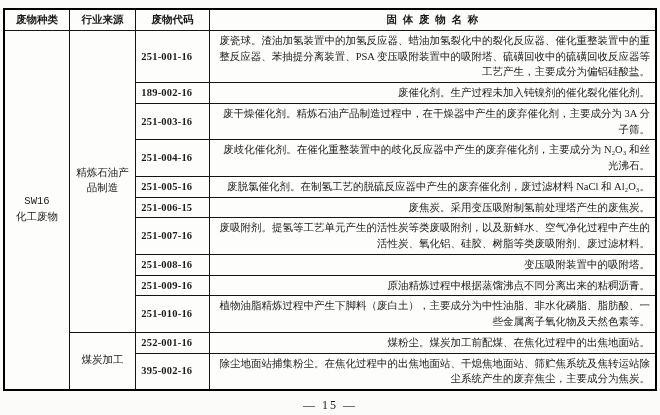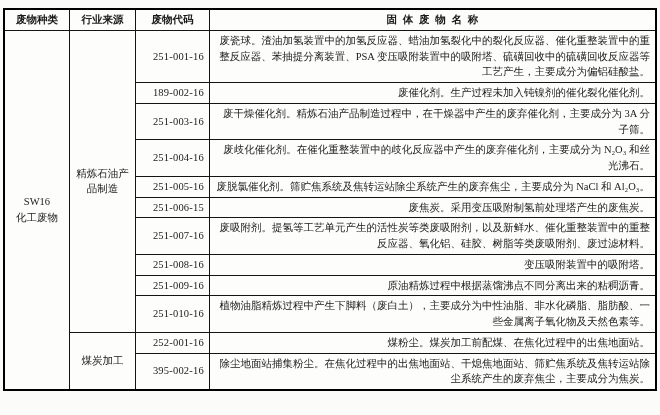--- a/index.html
+++ b/index.html
@@ -41,26 +41,28 @@
     border-bottom: 2px solid #000;
   }
   th.hdr-name { letter-spacing: 0.55em; text-indent: 0.55em; margin-top: 47px; }
   .col-cat  { width: 64px; }
   .col-ind  { width: 65px; }
   .col-code { width: 72px; }
   .col-name { width: 437px; }
   td.cat-cell, td.ind-cell {
     text-align: center;
     font-size: 10.5px;
+    font-family: Liberation Mono, monospace;
   }
   td.code-cell {
-    text-align: right;
+    text-align: left;
     font-size: 10.5px;
     letter-spacing: 0.2px;
     white-space: nowrap;
+    font-weight: bold;
   }
   td.name-cell {
     text-align: right;
     padding: 3px 4px;
   }
   .footer {
     position: absolute;
     left: 0;
     right: 0;
     bottom: 2px;
@@ -106,29 +108,29 @@
       <tr>
         <td class="code-cell">251-003-16</td>
         <td class="name-cell">废干燥催化剂。精炼石油产品制造过程中，在干燥器中产生的废弃催化剂，主要成分为 3A 分子筛。</td>
       </tr>
       <tr>
         <td class="code-cell">251-004-16</td>
         <td class="name-cell">废歧化催化剂。在催化重整装置中的歧化反应器中产生的废弃催化剂，主要成分为 N₂O₃ 和丝光沸石。</td>
       </tr>
       <tr>
         <td class="code-cell">251-005-16</td>
-        <td class="name-cell">废脱氯催化剂。筛贮焦系统及焦转运站除尘系统产生的废弃焦尘，主要成分为 NaCl 和 Al₂O₃。</td>
+        <td class="name-cell">废脱氯催化剂。在制氢工艺的脱硫反应器中产生的废弃催化剂，废过滤材料 NaCl 和 Al₂O₃。</td>
       </tr>
       <tr>
         <td class="code-cell">251-006-15</td>
         <td class="name-cell">废焦炭。采用变压吸附制氢前处理塔产生的废焦炭。</td>
       </tr>
       <tr>
         <td class="code-cell">251-007-16</td>
-        <td class="name-cell">废吸附剂。提氢等工艺单元产生的活性炭等类废吸附剂，以及新鲜水、催化重整装置中的重整反应器、氧化铝、硅胶、树脂等类废吸附剂、废过滤材料。</td>
+        <td class="name-cell">废吸附剂。提氢等工艺单元产生的活性炭等类废吸附剂，以及新鲜水、空气净化过程中产生的活性炭、氧化铝、硅胶、树脂等类废吸附剂、废过滤材料。</td>
       </tr>
       <tr>
         <td class="code-cell">251-008-16</td>
         <td class="name-cell">变压吸附装置中的吸附塔。</td>
       </tr>
       <tr>
         <td class="code-cell">251-009-16</td>
         <td class="name-cell">原油精炼过程中根据蒸馏沸点不同分离出来的粘稠沥青。</td>
       </tr>
       <tr>
@@ -140,13 +142,14 @@
         <td class="code-cell">252-001-16</td>
         <td class="name-cell">煤粉尘。煤炭加工前配煤、在焦化过程中的出焦地面站。</td>
       </tr>
       <tr>
         <td class="code-cell">395-002-16</td>
         <td class="name-cell">除尘地面站捕集粉尘。在焦化过程中的出焦地面站、干熄焦地面站、筛贮焦系统及焦转运站除尘系统产生的废弃焦尘，主要成分为焦炭。</td>
       </tr>
     </tbody>
   </table>
 
+  <div class="footer">— 15 —</div>
 </div>
 
 </body></html>

